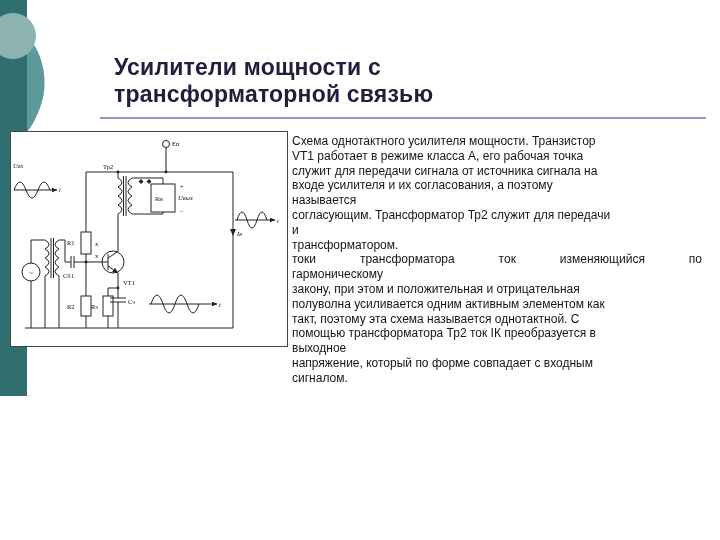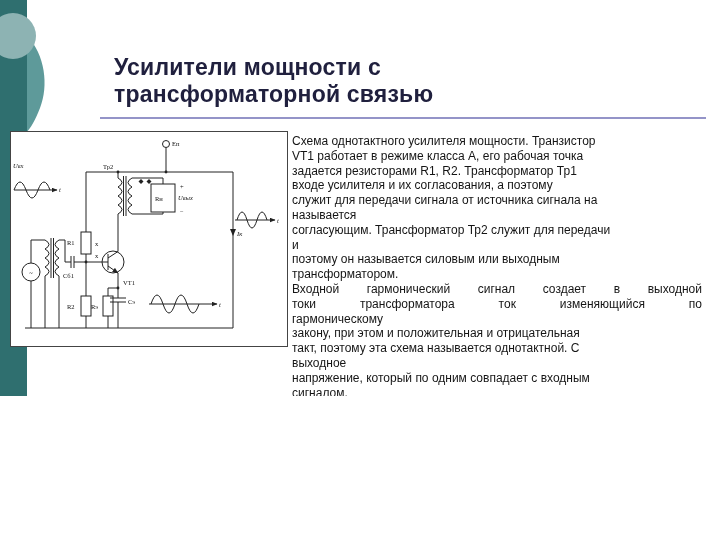--- a/index.html
+++ b/index.html
@@ -141,31 +141,30 @@
         <text class="ctext it" x="266" y="91">t</text>
         <text class="ctext it" x="208" y="175">t</text>
         <text class="ctext" x="20" y="143" text-anchor="middle" font-size="8">~</text>
       </g>
     </svg>
   </div>
 
   <div class="bodytext">
     <div class="line">Схема однотактного усилителя мощности. Транзистор</div>
     <div class="line">VT1 работает в режиме класса А, его рабочая точка</div>
-    <div class="line">задается резисторами R1, R2. Трансформатор Тр1</div>
+    <div class="line">служит для передачи сигнала от источника сигнала на</div>
     <div class="line">входе усилителя и их согласования, а поэтому</div>
-    <div class="line">служит для передачи сигнала от источника сигнала на</div>
     <div class="line">называется</div>
     <div class="line">согласующим. Трансформатор Тр2 служит для передачи</div>
     <div class="line">и</div>
-    <div class="line">поэтому он называется силовым или выходным</div>
     <div class="line">трансформатором.</div>
-    <div class="line justify">Входной гармонический сигнал создает в выходной</div>
     <div class="line justify">токи трансформатора ток изменяющийся по</div>
     <div class="line">гармоническому</div>
     <div class="line">закону, при этом и положительная и отрицательная</div>
+    <div class="line">полуволна усиливается одним активным элементом как</div>
     <div class="line">такт, поэтому эта схема называется однотактной. С</div>
+    <div class="line">помощью трансформатора Тр2 ток IК преобразуется в</div>
     <div class="line">выходное</div>
-    <div class="line">напряжение, который по одним совпадает с входным</div>
+    <div class="line">напряжение, который по форме совпадает с входным</div>
     <div class="line">сигналом.</div>
   </div>
 
 </div>
 
 </body></html>

